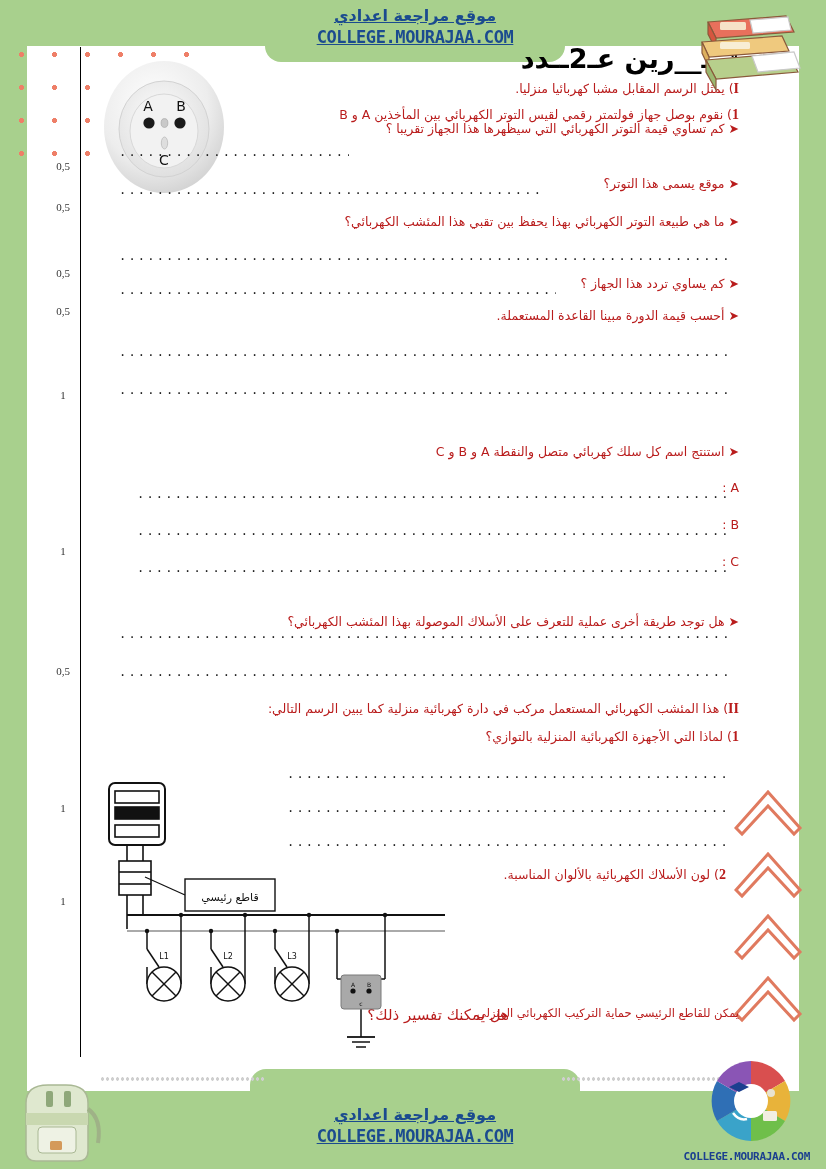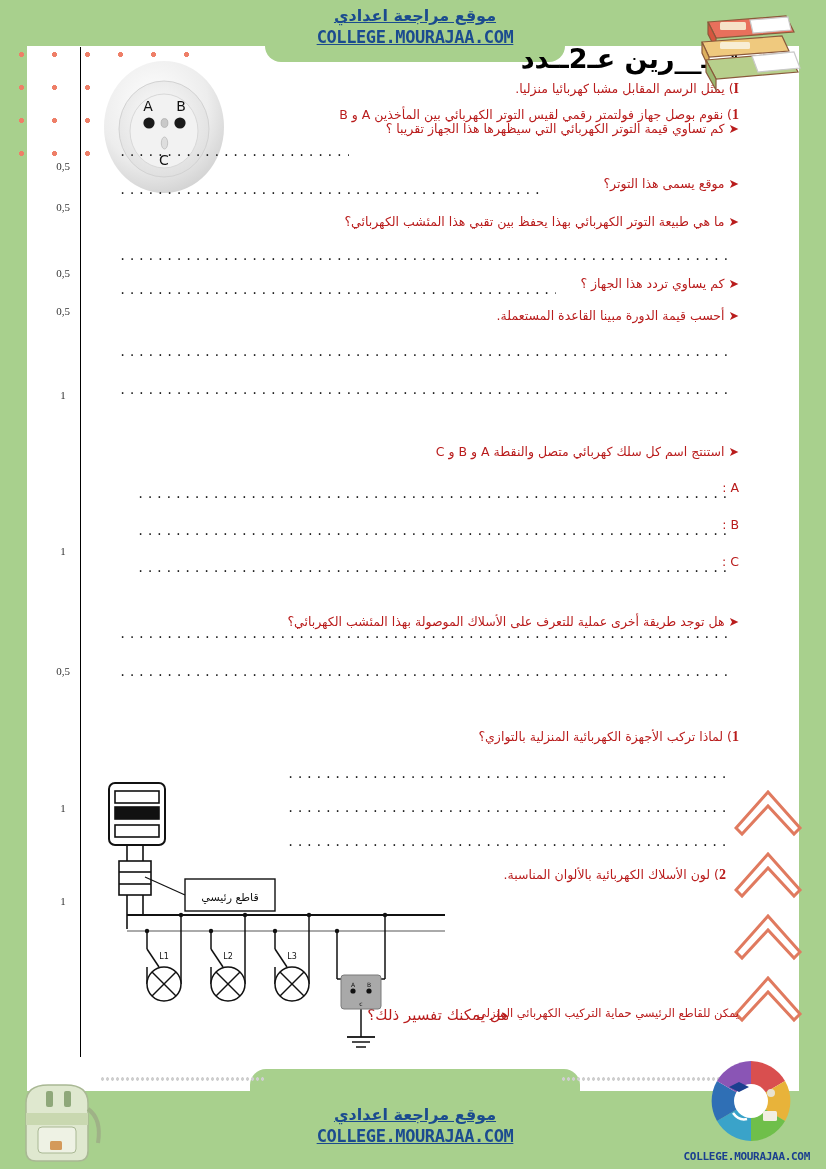--- a/index.html
+++ b/index.html
@@ -253,23 +253,26 @@
 
   <div class="txt" style="right:60px;top:526px;">C :</div>
   <div class="dots" style="right:72px;top:534px;width:590px;">...................................................................................................</div>
 
   <div class="txt" style="right:60px;top:562px;margin-top:24px;">
     <span>➤&nbsp;</span><span>هل توجد طريقة أخرى عملية للتعرف على الأسلاك الموصولة بهذا المئشب الكهربائي؟</span>
   </div>
   <div class="dots" style="right:72px;top:600px;width:608px;">......................................................................................................</div>
   <div class="dots" style="right:72px;top:638px;width:608px;">......................................................................................................</div>
 
+  <div class="txt" style="right:60px;top:672px;">
+    <span class="rn">II</span><span>) هذا المئشب الكهربائي المستعمل مركب في دارة كهربائية منزلية كما يبين الرسم التالي:</span>
+  </div>
 
   <div class="txt" style="right:60px;top:700px;">
-    <span class="rn">1</span><span>) لماذا تركب الأجهزة الكهربائية المنزلية بالتوازي؟</span>
+    <span class="rn">1</span><span>) لماذا التي الأجهزة الكهربائية المنزلية بالتوازي؟</span>
   </div>
 
   <div class="dots" style="right:72px;top:740px;width:440px;">.........................................................................</div>
   <div class="dots" style="right:72px;top:774px;width:440px;">.........................................................................</div>
   <div class="dots" style="right:72px;top:808px;width:440px;">.........................................................................</div>
 
   <div class="txt" style="right:73px;top:838px;">
     <span class="rn">2</span><span>) لون الأسلاك الكهربائية بالألوان المناسبة.</span>
   </div>
 

